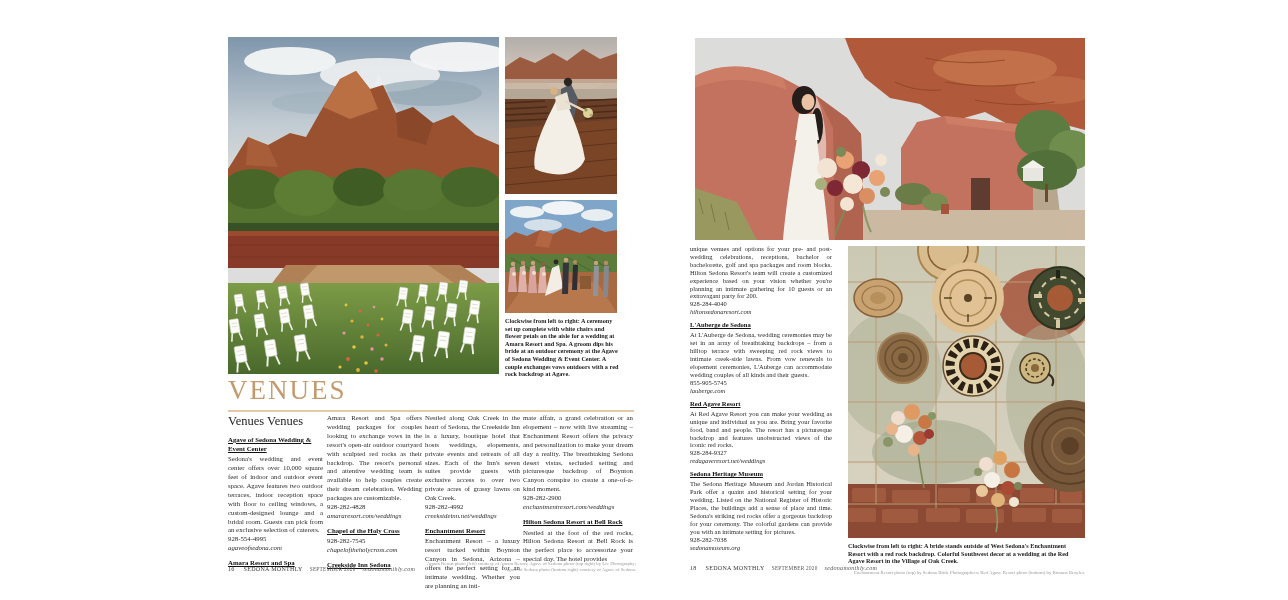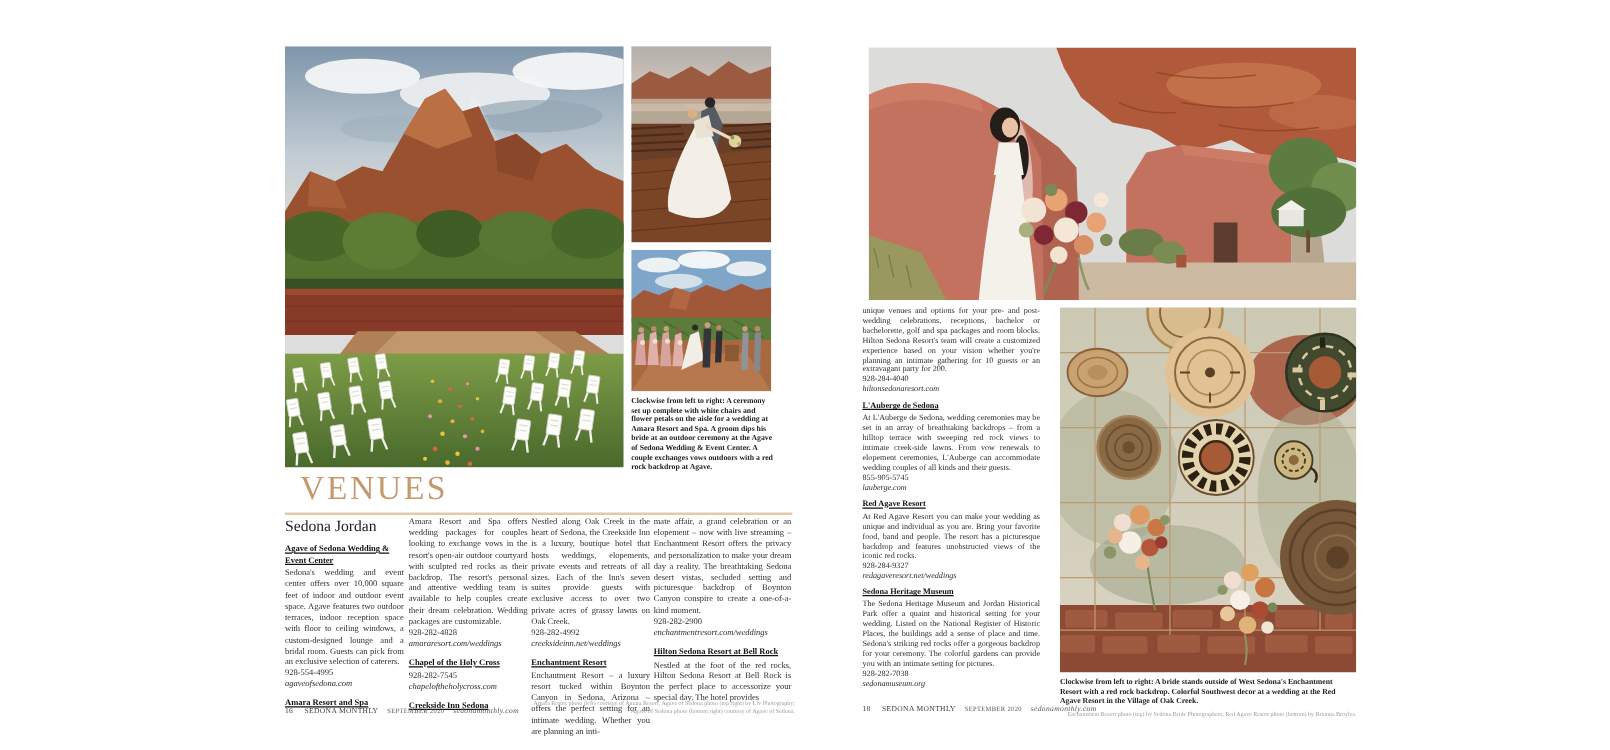--- a/index.html
+++ b/index.html
@@ -12,21 +12,21 @@
   .ph svg{display:block;width:100%;height:100%;}
   
   .ph-main{left:0;top:37px;width:271px;height:337px;}
   .ph-dip{left:277px;top:37px;width:112px;height:157px;}
   .ph-cer{left:277px;top:200px;width:112px;height:113px;}
   
   .ph-hero{left:7px;top:38px;width:390px;height:202px;}
   .ph-baskets{left:160px;top:246px;width:237px;height:292px;}
   .capL{position:absolute;left:277px;top:317px;width:114px;font-size:6.2px;line-height:7.6px;font-weight:700;color:#222;}
   .capR{position:absolute;left:160px;top:542px;width:237px;font-size:6.2px;line-height:7.6px;font-weight:700;color:#222;}
-  .venues-title{position:absolute;left:12px;top:376px;font-size:27px;line-height:28px;letter-spacing:2px;font-weight:400;}
+  .venues-title{position:absolute;left:0;top:376px;font-size:27px;line-height:28px;letter-spacing:2px;font-weight:400;}
   .rule{position:absolute;left:0;top:410px;width:406px;height:2px;background:#e3c9a9;}
   .colL{position:absolute;top:414px;}
   .colL1{left:0;width:95px;} .colL2{left:99px;width:95px;}
   .colL3{left:197px;width:95px;} .colL4{left:295px;width:110px;}
   .colR{position:absolute;left:2px;top:245px;width:142px;}
   .blk{margin:0;}
   .blk.title{font-size:12.5px;line-height:14px;margin:0 0 8px 0;color:#1d1d1d;}
   .blk.venue{font-size:6.8px;line-height:8.6px;font-weight:700;text-decoration:underline;margin:6px 0 2px 0;color:#111;}
   .blk.body{font-size:6.8px;line-height:8.9px;text-align:justify;}
   .blk.phone{font-size:6.8px;line-height:8.9px;}
@@ -237,21 +237,21 @@
         <circle cx="101" cy="63" r="2.2" fill="#b98a66"></circle>
     </svg>
   </div>
 
   <div class="capL">Clockwise from left to right: A ceremony set up complete with white chairs and flower petals on the aisle for a wedding at Amara Resort and Spa. A groom dips his bride at an outdoor ceremony at the Agave of Sedona Wedding &amp; Event Center. A couple exchanges vows outdoors with a red rock backdrop at Agave.</div>
 
   <div class="venues-title" style="color:#c49a6c;">VENUES</div>
   <div class="rule"></div>
 
   <div class="colL colL1">
-      <div class="blk title">Sedona Jordan</div>
+      <div class="blk title">Venues Venues</div>
       <div class="blk venue">Agave of Sedona Wedding &amp; Event Center</div>
       <div class="blk body">Sedona's wedding and event center offers over 10,000 square feet of indoor and outdoor event space. Agave features two outdoor terraces, indoor reception space with floor to ceiling windows, a custom-designed lounge and a bridal room. Guests can pick from an exclusive selection of caterers.</div>
       <div class="blk phone">928-554-4995</div>
       <div class="blk url">agaveofsedona.com</div>
       <div class="blk venue">Amara Resort and Spa</div>
     </div>
   <div class="colL colL2">
       <div class="blk body">Amara Resort and Spa offers wedding packages for couples looking to exchange vows in the resort's open-air outdoor courtyard with sculpted red rocks as their backdrop. The resort's personal and attentive wedding team is available to help couples create their dream celebration. Wedding packages are customizable.</div>
       <div class="blk phone">928-282-4828</div>
       <div class="blk url">amararesort.com/weddings</div>

